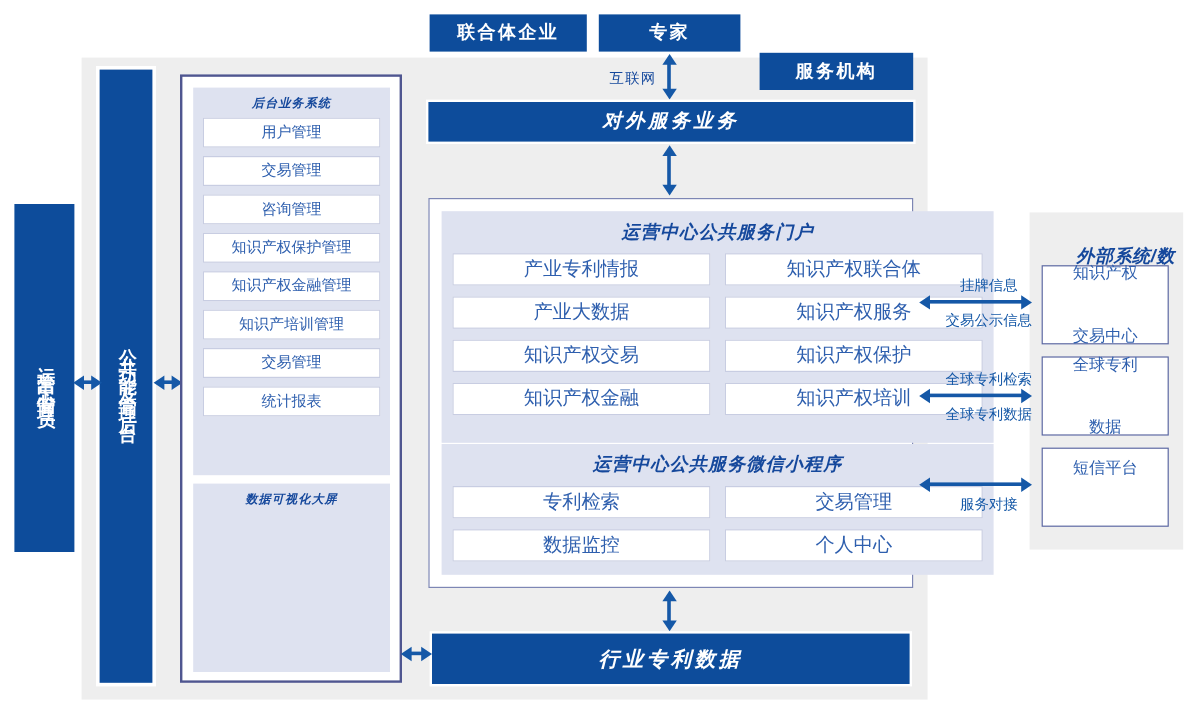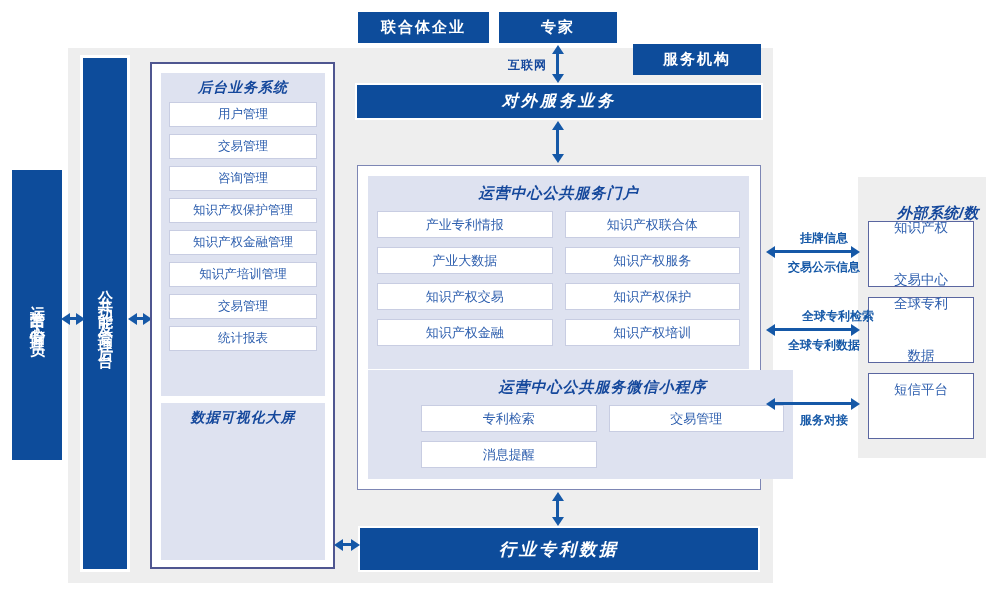--- a/index.html
+++ b/index.html
@@ -27,43 +27,43 @@
 
   
   .left-panel{left:150px;top:62px;width:185px;height:507px;background:#ffffff;
               border:2px solid #4f5690;box-sizing:border-box;}
   .center-panel{left:357px;top:165px;width:404px;height:325px;background:#ffffff;
               border:1.5px solid #7d86b4;box-sizing:border-box;}
   .section{position:absolute;background:#dee2f0;}
   .sec-title{color:#15489c;font-weight:bold;font-style:italic;text-align:center;letter-spacing:1px;}
   .l-sec{left:9px;width:164px;}
   #l-sec1{top:9px;height:323px;} #l-sec2{top:339px;height:157px;}
-  .l-sec .sec-title{font-size:14px;padding:6px 0 5px 0;}
+  .l-sec .sec-title{font-size:10px;padding:6px 0 5px 0;}
   .col-items{display:flex;flex-direction:column;gap:7px;align-items:center;text-align:center;}
   .item{background:#ffffff;border:1px solid #c8cde2;color:#2e5fae;display:flex;align-items:center;
         justify-content:center;box-sizing:border-box;}
   .l-item{width:148px;height:25px;font-size:12.5px;}
 
-  .c-sec{left:10px;width:381px;}
-  #c-sec1{top:10px;height:193px;} #c-sec2{top:204px;height:109px;padding-left:44px;}
+  .c-sec{left:10px;width:460px;}
+  #c-sec1{top:10px;height:193px;} #c-sec2{top:204px;height:109px;}
   .c-sec .sec-title{font-size:15px;padding:8px 0 6px 0;}
   .grid-items{display:grid;grid-template-columns:1fr 1fr;gap:9px 12px;padding:2px 9px;}
-  .c-item{height:27px;font-size:13px;}
+  .c-item{height:27px;font-size:16px;}
 
   
   .right-panel{left:858px;top:177px;width:128px;height:281px;background:#eeeeee;}
   .rp-title{color:#15489c;font-weight:bold;font-style:italic;font-size:15px;text-align:center;
             padding-top:27px;letter-spacing:0.5px;margin-left:32px;}
   .rp-box{position:absolute;left:10px;width:106px;height:66px;background:#ffffff;
           border:1px solid #5a66a0;box-sizing:border-box;display:flex;flex-direction:column;
           align-items:center;justify-content:center;color:#2e5fae;font-size:13.5px;line-height:1.45;gap:32px;}
   #rp-box1{top:44px;} #rp-box2{top:120px;} #rp-box3{top:196px;}
 
   
-  .lbl{color:#15489c;font-weight:bold;font-size:12px;text-align:center;}
+  .lbl{color:#15489c;font-weight:normal;font-size:12px;text-align:center;}
   #internet-lbl{left:470px;top:57px;width:77px;text-align:right;letter-spacing:1px;}
   .link-lbl{left:762px;width:100px;color:#1558a7;padding-left:12px;}
 
   
   .harrow{position:absolute;height:3px;background:#1558a7;}
   .harrow:before{content:"";position:absolute;left:-8px;top:-4.5px;width:0;height:0;
     border-top:6px solid transparent;border-bottom:6px solid transparent;border-right:9px solid #1558a7;}
   .harrow:after{content:"";position:absolute;right:-8px;top:-4.5px;width:0;height:0;
     border-top:6px solid transparent;border-bottom:6px solid transparent;border-left:9px solid #1558a7;}
   .varrow{position:absolute;width:3px;background:#1558a7;}
@@ -128,21 +128,22 @@
         <div class="item c-item">知识产权保护</div>
         <div class="item c-item">知识产权金融</div>
         <div class="item c-item">知识产权培训</div>
       </div>
     </div>
     <div class="section c-sec" id="c-sec2">
       <div class="sec-title">运营中心公共服务微信小程序</div>
       <div class="grid-items">
         <div class="item c-item">专利检索</div>
         <div class="item c-item">交易管理</div>
-        <div class="item c-item">消息提醒</div>
+        <div class="item c-item">数据监控</div>
+        <div class="item c-item">个人中心</div>
       </div>
     </div>
   </div>
 
   <div class="varrow" style="left:556px;top:500px;height:18px;"></div>
   <div class="abs bluebox widebar" id="industry-bar">行业专利数据</div>
   <div class="harrow" style="left:342px;top:543px;width:10px;"></div>
 
   <div class="abs right-panel">
     <div class="rp-title">外部系统/数据</div>
@@ -157,19 +158,19 @@
     <div class="rp-box" id="rp-box3">
       <span>短信平台</span>
       <span></span>
     </div>
   </div>
 
   <div class="abs lbl link-lbl" style="top:230px;">挂牌信息</div>
   <div class="harrow" style="left:774px;top:250px;width:78px;"></div>
   <div class="abs lbl link-lbl" style="top:259px;">交易公示信息</div>
 
-  <div class="abs lbl link-lbl" style="top:308px;text-align:right;">全球专利检索</div>
+  <div class="abs lbl link-lbl" style="top:308px;">全球专利检索</div>
   <div class="harrow" style="left:774px;top:328px;width:78px;"></div>
   <div class="abs lbl link-lbl" style="top:337px;">全球专利数据</div>
 
   <div class="harrow" style="left:774px;top:402px;width:78px;"></div>
   <div class="abs lbl link-lbl" style="top:412px;">服务对接</div>
 </div>
 
 </body></html>

